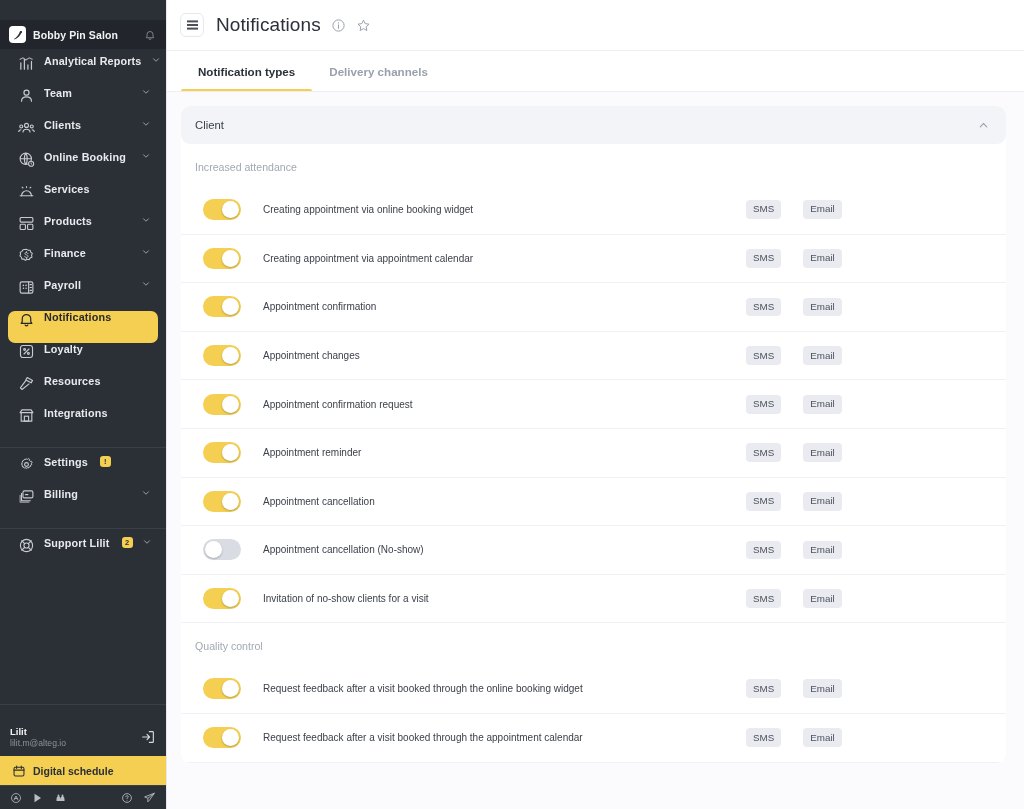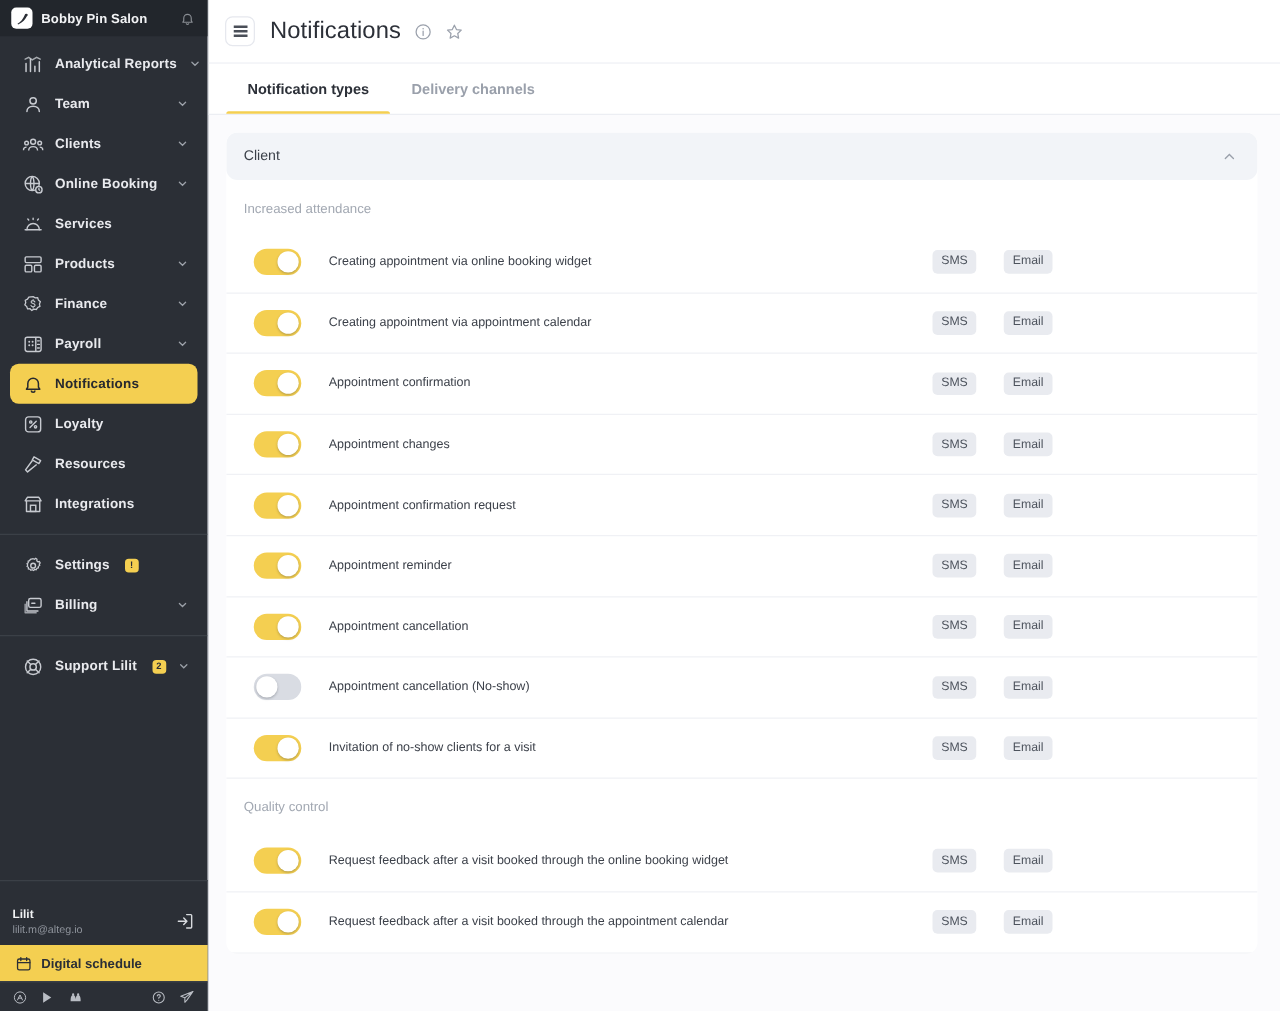--- a/index.html
+++ b/index.html
@@ -18,41 +18,42 @@
     display: flex; flex-direction: column;
     position: relative;
     border-right: 1px solid #e8e9ef;
   }
   .brand {
     height: 29px; min-height: 29px;
     display: flex; align-items: center;
     padding: 0 10px 0 9px;
     background: #22262c;
     gap: 7px;
+    margin-top: 20px;
   }
   .brand-logo {
     width: 17px; height: 17px; border-radius: 4px;
     background: #fff;
     display: flex; align-items: center; justify-content: center;
     flex: none;
   }
   .brand-name {
     color: #f2f3f5; font-size: 10.5px; font-weight: bold;
     letter-spacing: .1px; white-space: nowrap; flex: 1;
   }
   .brand-bell { opacity: .6; flex: none; display: block; }
 
   .nav {
     flex: 1 1 auto; overflow: hidden;
     padding-top: 6px;
   }
   .nav-group { padding: 0 8px; }
   .nav-sep { height: 1px; background: #3b4047; margin: 8px 0 8px 0; }
   .nav-item {
-    display: flex; align-items: center;
+    display: flex; align-items: flex-start;
     height: 32px; padding: 0 7px 0 10px;
     border-radius: 7px; gap: 9px;
     cursor: pointer; position: relative;
   }
   .nav-item .ico { width: 17px; height: 17px; flex: none; display:block; color: #c7cad0; }
   .nav-label {
     color: #e9eaee; font-size: 10.8px; font-weight: bold;
     white-space: nowrap; letter-spacing: .15px;
   }
   .nav-item .chev { margin-left: auto; flex: none; color: #9ba0a8; display:block; }

